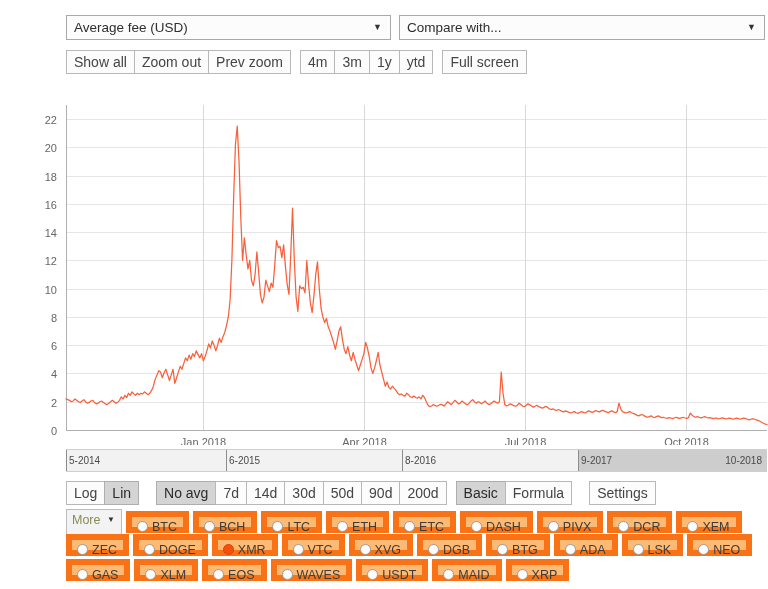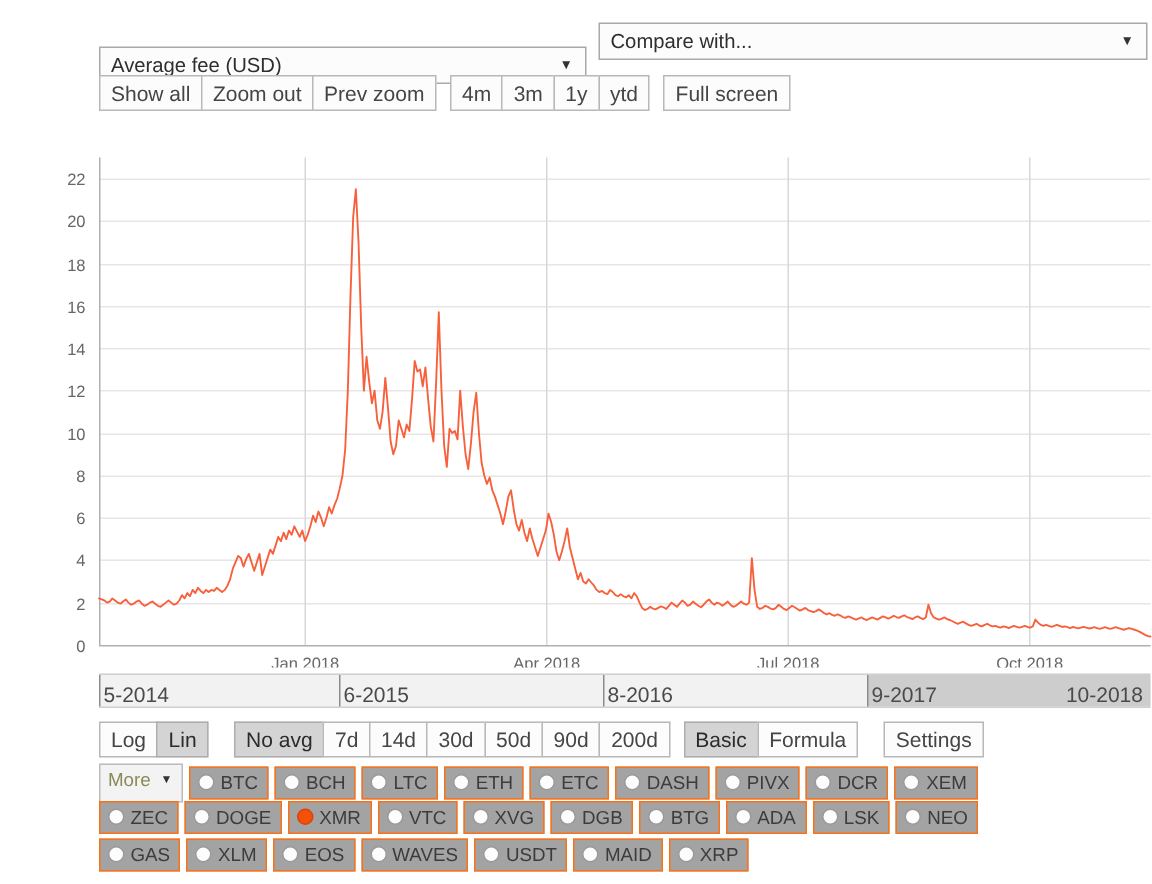--- a/index.html
+++ b/index.html
@@ -62,21 +62,21 @@
     cursor: pointer;
   }
   .sel .caret {
     position: absolute;
     right: 8px;
     top: 0;
     line-height: 23px;
     font-size: 9px;
     color: #333;
   }
-  #select-metric { left: 66px; top: 15px; width: 325px; margin-top: 16px; }
+  #select-metric { left: 66px; top: 15px; width: 325px; }
   #select-compare { left: 399px; top: 15px; width: 366px; }
 
   
   #zoom-row { position: absolute; left: 66px; top: 50px; }
   #zoom-row .btngroup { margin-right: 9px; }
   #btn-fullscreen { margin-left: 0; }
 
   
   #chart { position: absolute; left: 0; top: 90px; width: 768px; height: 355px; }
   #chart svg { display: block; }
@@ -104,41 +104,41 @@
   .nav-tick {
     position: absolute;
     top: 0;
     bottom: 0;
     width: 1px;
     background: #8c8c8c;
   }
   .nav-label {
     position: absolute;
     top: 5px;
-    font-size: 14px;
+    font-size: 10px;
     color: #4a4a4a;
     white-space: nowrap;
   }
 
   
   #row-scale { position: absolute; left: 66px; top: 481px; }
   #row-scale .btngroup { margin-right: 17px; }
   #row-scale .btngroup.sep2 { margin-right: 9px; }
 
   .coin-row { position: absolute; left: 66px; font-size: 0; }
   #coin-row-1 { top: 509px; }
   #coin-row-2 { top: 534px; }
   #coin-row-3 { top: 559px; }
 
   .coin {
     display: inline-block;
     box-sizing: border-box;
     height: 22px;
-    border: 1px solid #f97316;
-    background: #a3a3a3;
+    border: 6px solid #f97316;
+    background: #fdba74;
     margin-right: 4px;
     padding: 0 6px 0 5px;
     font-size: 12.5px;
     line-height: 20px;
     color: #3c3c3c;
     vertical-align: middle;
     white-space: nowrap;
     cursor: pointer;
   }
   .coin .radio {

